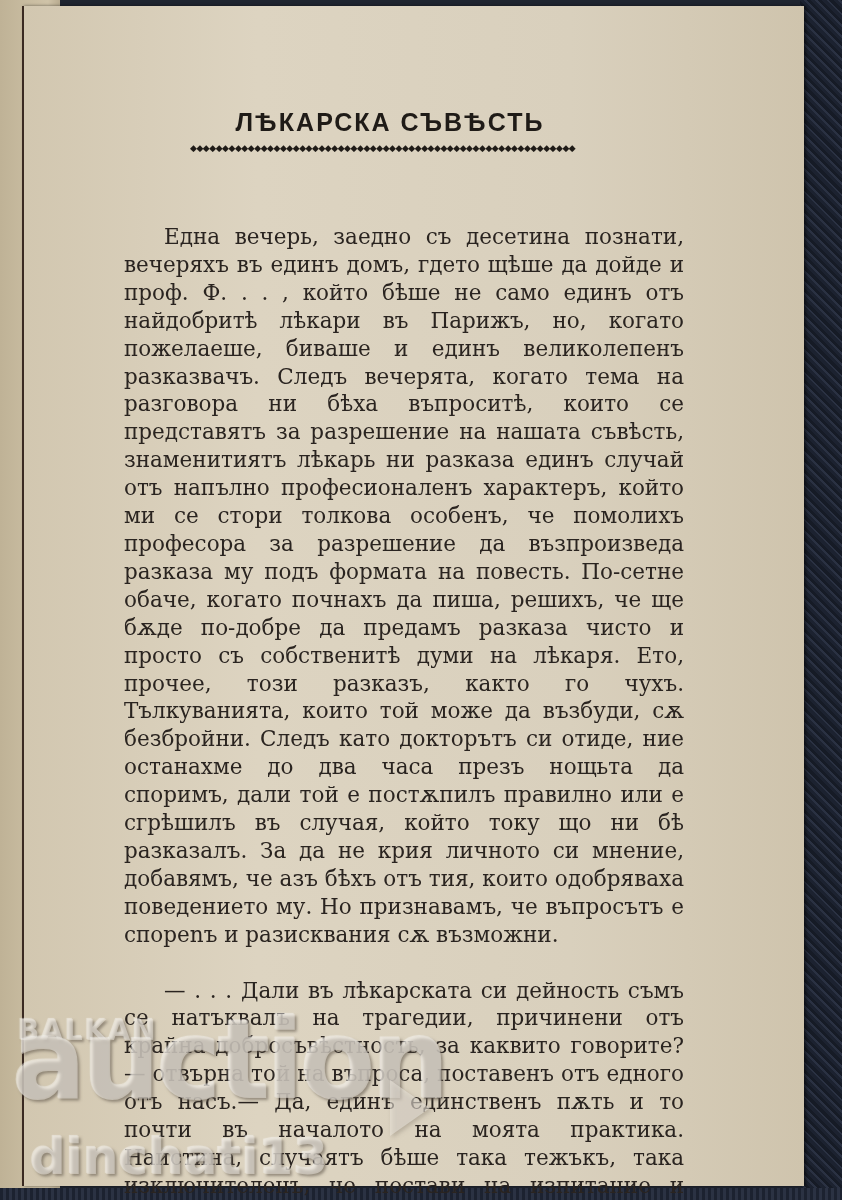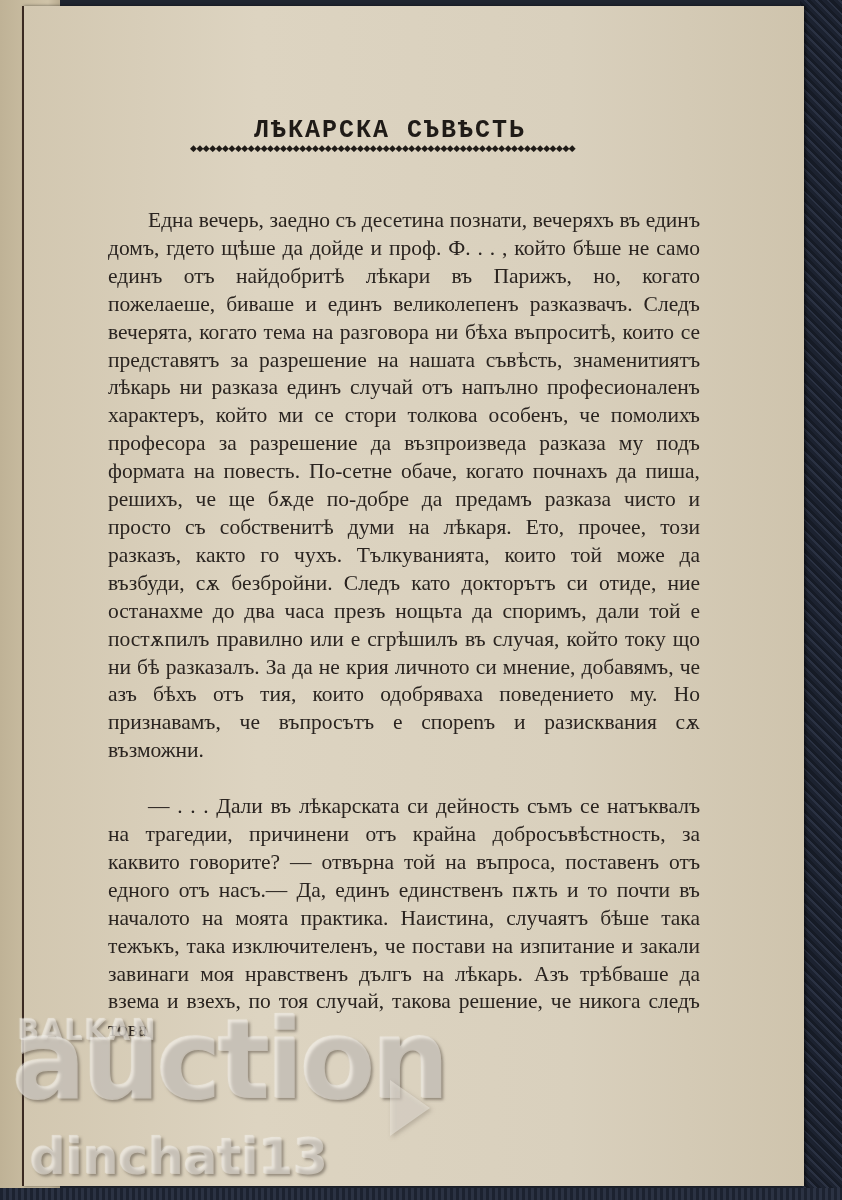--- a/index.html
+++ b/index.html
@@ -22,34 +22,34 @@
     border-left: 2px solid #3a2a22;
     box-shadow: 2px 0 3px rgba(0,0,0,0.5);
   }
   .bottom-strip {
     position: absolute; left: 0; top: 1188px; width: 842px; height: 12px;
     background: repeating-linear-gradient(90deg, #1c2230 0 3px, #2b3243 3px 6px);
   }
   .title {
     position: absolute; left: 170px; top: 108px; width: 440px;
     text-align: center;
-    font-family: Liberation Mono, monospace; font-weight: bold;
-    font-size: 25px; letter-spacing: 2px; color: #1f1b17; margin-top: 8px;
+    font-family: Liberation Sans, sans-serif; font-weight: bold;
+    font-size: 25px; letter-spacing: 2px; color: #1f1b17;
   }
   .ornament {
     position: absolute; left: 190px; top: 143px; width: 400px; height: 10px;
     overflow: hidden; white-space: nowrap;
     font-size: 9px; line-height: 10px; color: #1f1b17; letter-spacing: -0.5px;
   }
   .text {
     position: absolute; left: 108px; top: 207px; width: 592px;
     font-size: 21.5px; line-height: 27.9px; color: #2a2420;
     text-align: justify;
   }
-  .para p { margin: 0; text-indent: 40px; text-align: justify; font-family: Liberation Serif, serif; }
+  .para p { margin: 16px; text-indent: 40px; text-align: justify; }
   .para2 { margin-top: 28px; }
   .watermark {
     position: absolute; font-family: "DejaVu Sans", sans-serif; font-weight: bold;
     color: rgba(235,230,220,0.55);
     text-shadow: 2px 2px 3px rgba(90,80,70,0.55), -1px -1px 1px rgba(255,255,255,0.5);
     pointer-events: none;
   }
   .wm-balkan { left: 18px; top: 1014px; font-size: 28px; letter-spacing: 2px; }
   .wm-auction { left: 12px; top: 1005px; font-size: 110px; letter-spacing: -4px; line-height: 110px; text-align: right; }
   .wm-user { left: 30px; top: 1128px; font-size: 50px; text-align: center; }

